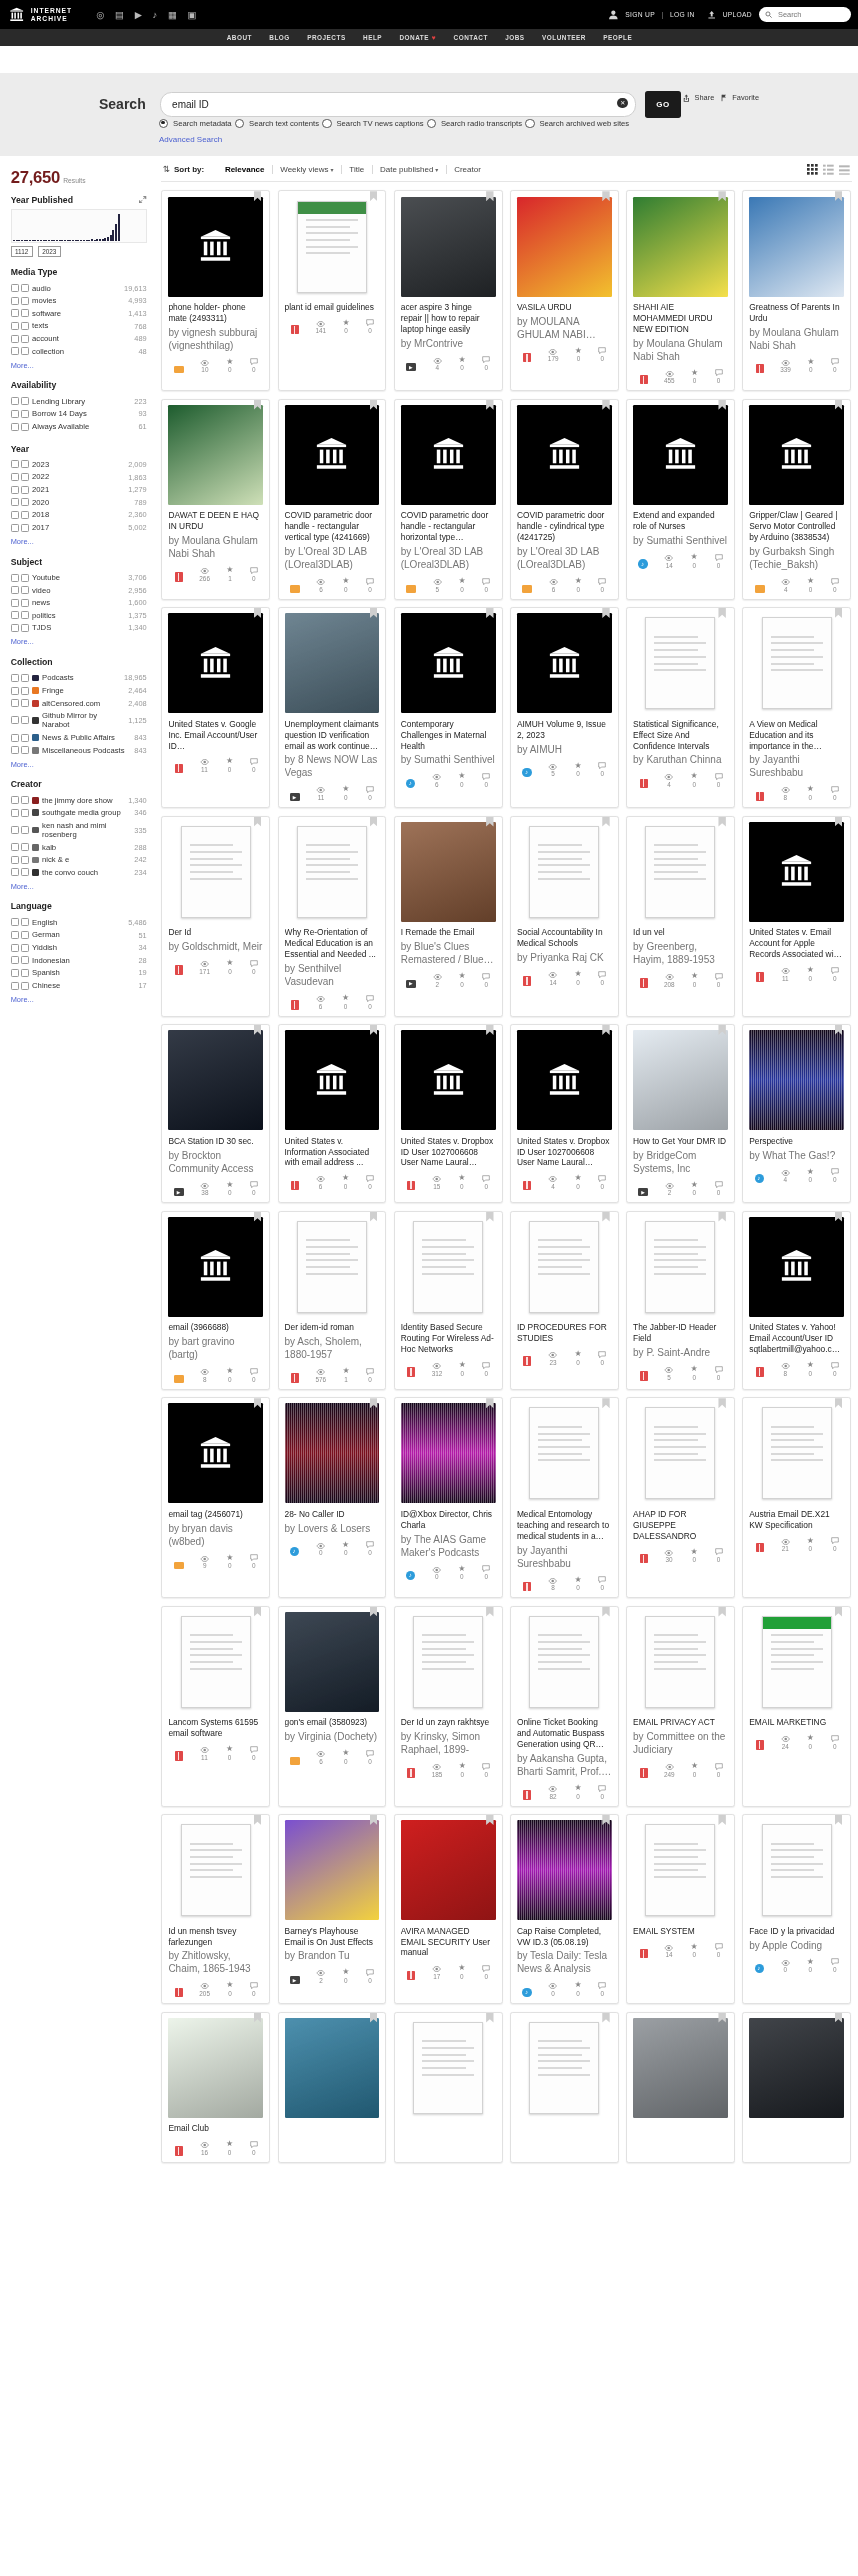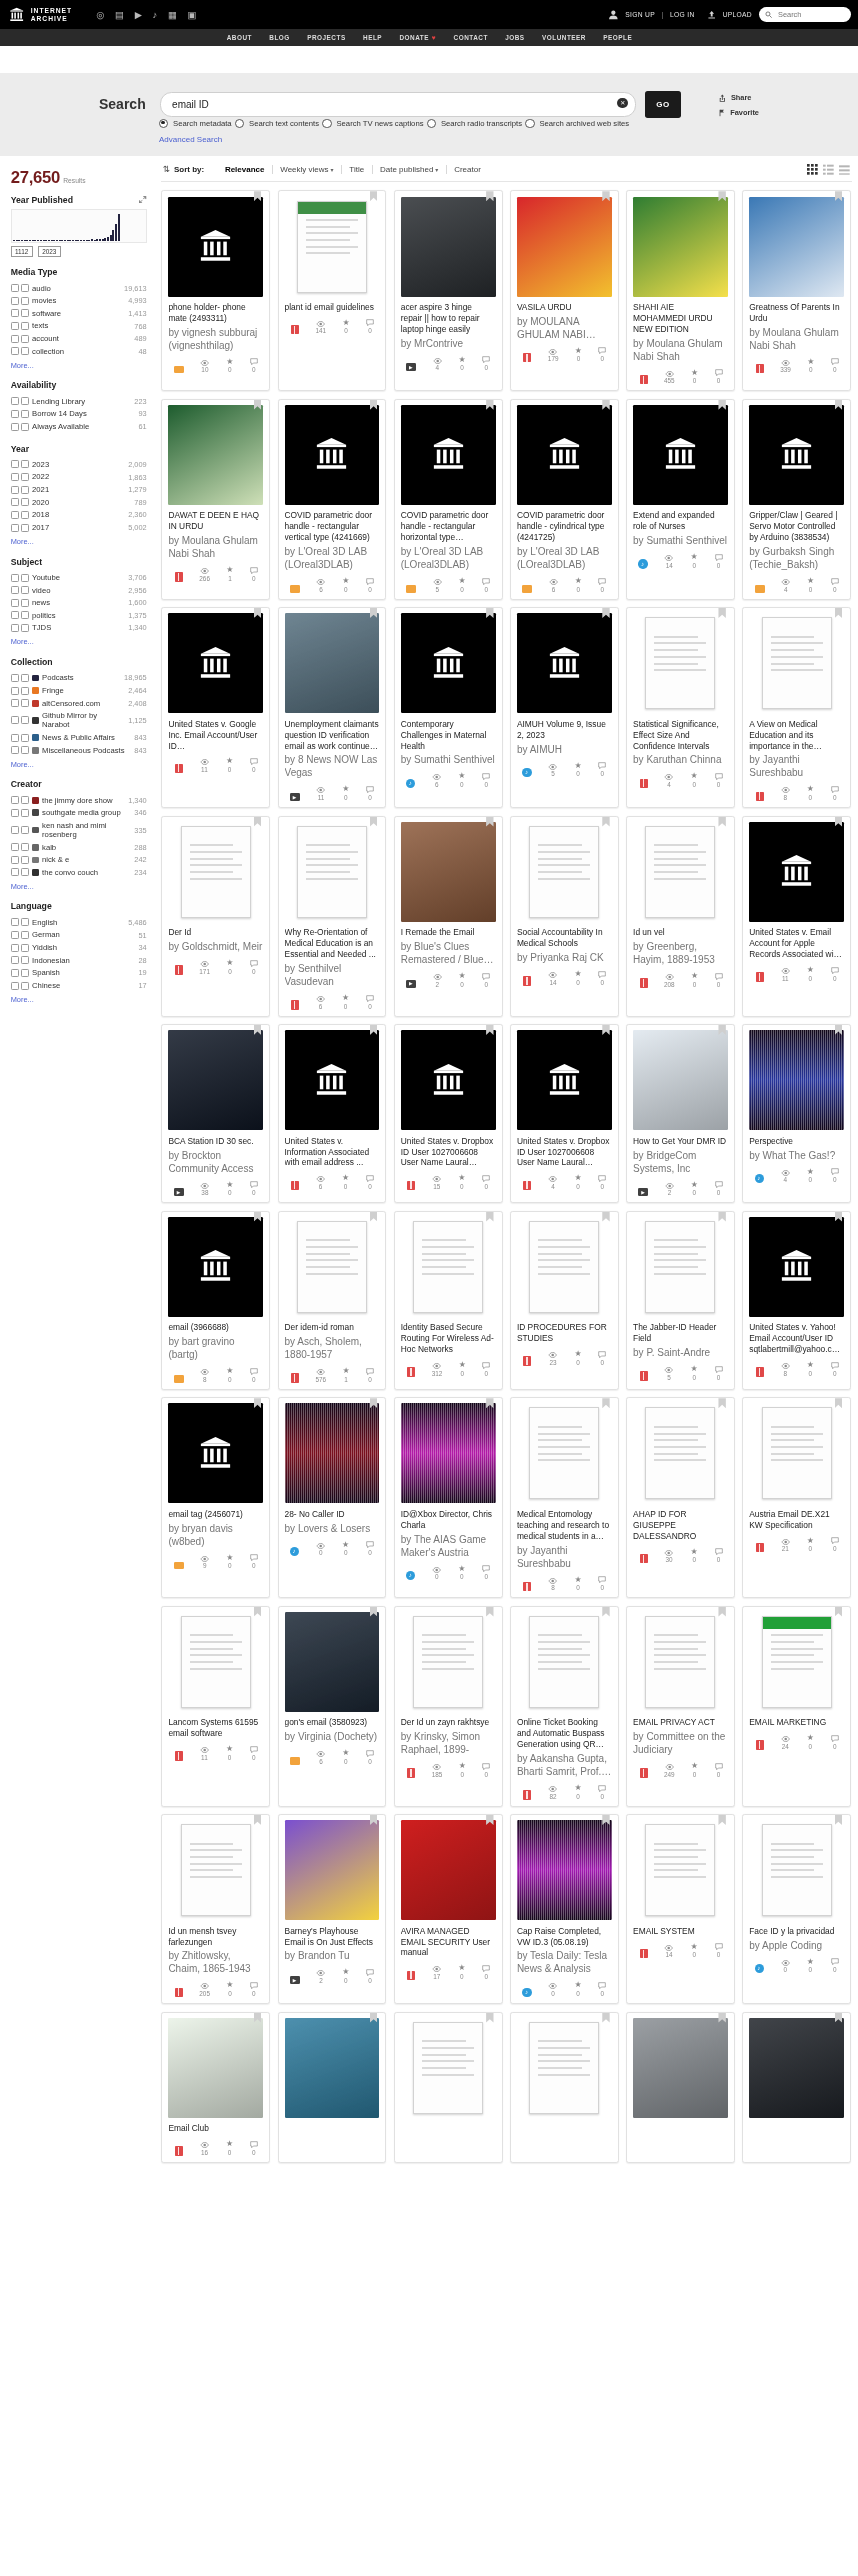--- a/index.html
+++ b/index.html
@@ -29,21 +29,21 @@
   .search-panel{background:var(--panel_bg,#ececec);padding:17.4px 0 12px 0;position:relative;}
   .search-row{display:flex;align-items:center;margin-left:99px;gap:9.4px;}
   .search-label{font-size:14px;font-weight:bold;color:#333;margin:0 5.3px 0 0;}
   .search-input-wrap{position:relative;}
   .main-search{height:23px;border-radius:11.4px;border:0.7px solid #cfcfcf;padding:0 28px 0 10.7px;width:435px;
                font-size:10px;color:#222;font-family:inherit;outline:none;background:#fff;}
   .clear{position:absolute;right:8px;top:6px;width:10.7px;height:10.7px;border-radius:50%;background:#2e2e2e;color:#fff;
          font-size:6px;line-height:10.7px;text-align:center;cursor:pointer;}
   .go{background:var(--go_bg,#1b1b1b);color:#fff;font-weight:bold;font-size:8px;border:none;border-radius:2.7px;
       height:27px;padding:0 10.7px;letter-spacing:0.7px;cursor:pointer;font-family:inherit;}
-  .share-fav{position:absolute;right:100px;top:20px;display:flex;flex-direction:column;gap:6px;font-weight:bold;}
+  .share-fav{position:absolute;right:100px;top:20px;display:flex;flex-direction:row;gap:6px;}
   .sf-item{display:flex;align-items:center;gap:4px;font-size:7.4px;color:#333;cursor:pointer;}
   .search-options{margin:1px 0 0 159px;display:flex;flex-direction:row;gap:3.3px;}
   .radio-row{display:flex;align-items:center;gap:4.7px;cursor:pointer;}
   .radio{width:7.4px;height:7.4px;border:0.7px solid #555;border-radius:50%;background:#fff;flex:none;position:relative;}
   .radio.sel::after{content:"";position:absolute;left:1.3px;top:1.3px;width:3.3px;height:3.3px;border-radius:50%;background:#222;}
   .radio-label{font-size:7.7px;color:#333;}
   .adv{display:inline-block;margin:6.7px 0 0 159px;font-size:8px;color:var(--accent_blue,#4a5fd0);text-decoration:none;cursor:pointer;}
 
   
   .content{display:flex;padding:0 6.7px;}
@@ -2019,21 +2019,21 @@
                   </svg>
                 </span>
                 <span class="snum">0</span>
               </span>
             </div>
           </article>
           <article class="tile">
             <span class="bookmark"></span>
             <div class="thumb th-wave" style="background: repeating-linear-gradient(90deg, rgba(255, 255, 255, 0.32) 0px, rgba(255, 255, 255, 0.32) 0.7px, transparent 0.7px, transparent 2px), linear-gradient(rgb(18, 6, 24) 0%, rgb(179, 26, 168) 50%, rgb(18, 6, 24) 100%);"></div>
             <h4 class="tile-title">ID@Xbox Director, Chris Charla</h4>
-            <div class="tile-by">by The AIAS Game Maker's Austria</div>
+            <div class="tile-by">by The AIAS Game Maker's Podcasts</div>
             <div class="stats">
               <span class="micon m-audio"></span>
               <span class="stat">
                 <span class="sicon">
                   <svg viewBox="0 0 24 16" width="9.4" height="6">
                     <path d="M12 1 C6 1 2 8 2 8 C2 8 6 15 12 15 C18 15 22 8 22 8 C22 8 18 1 12 1 Z" fill="none" stroke="#8a8a8a" stroke-width="2"></path>
                     <circle cx="12" cy="8" r="3.4" fill="#8a8a8a"></circle>
                   </svg>
                 </span>
                 <span class="snum">0</span>

